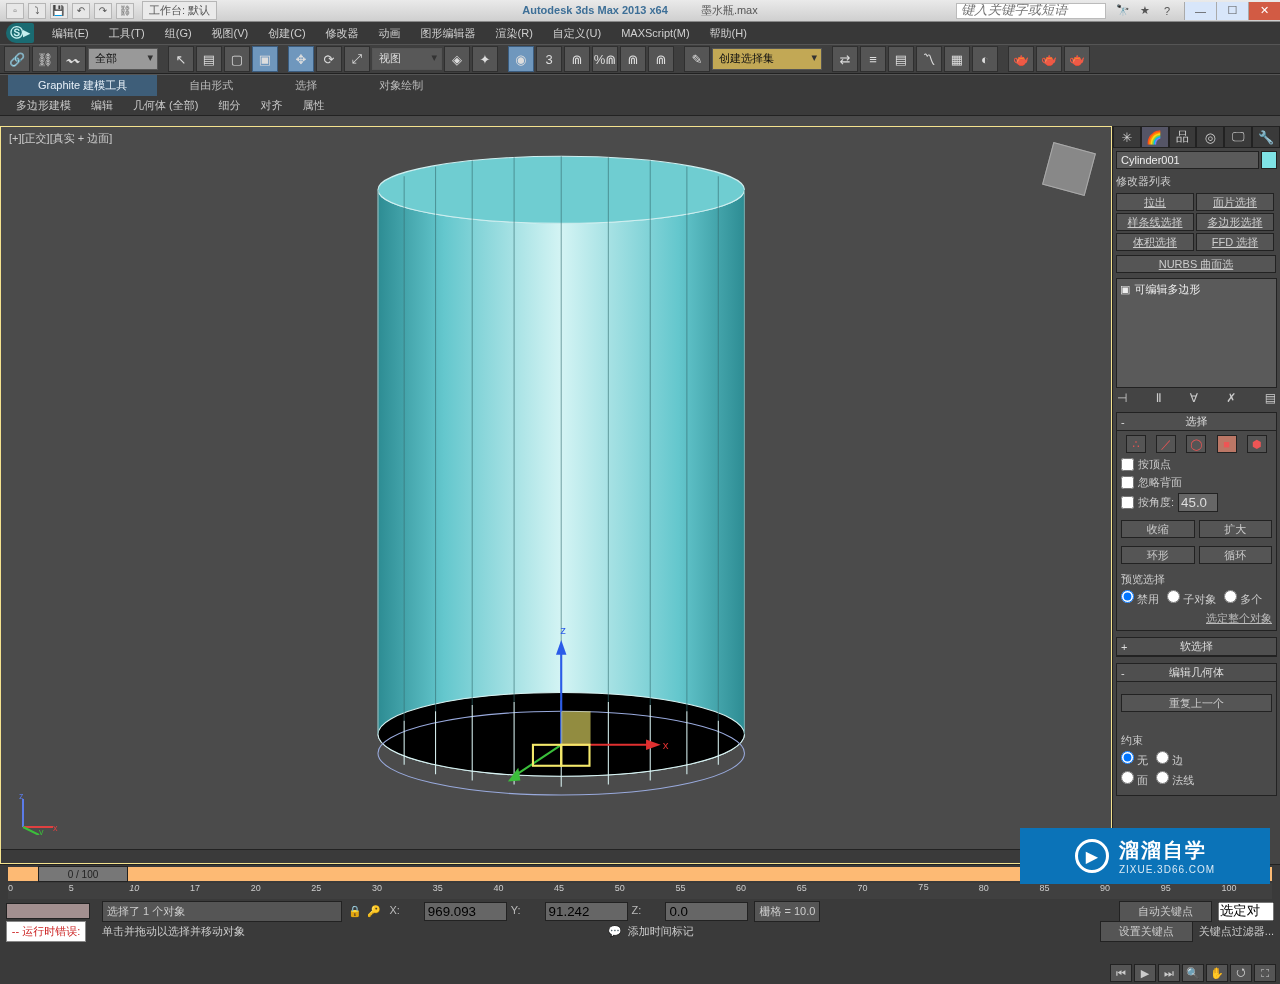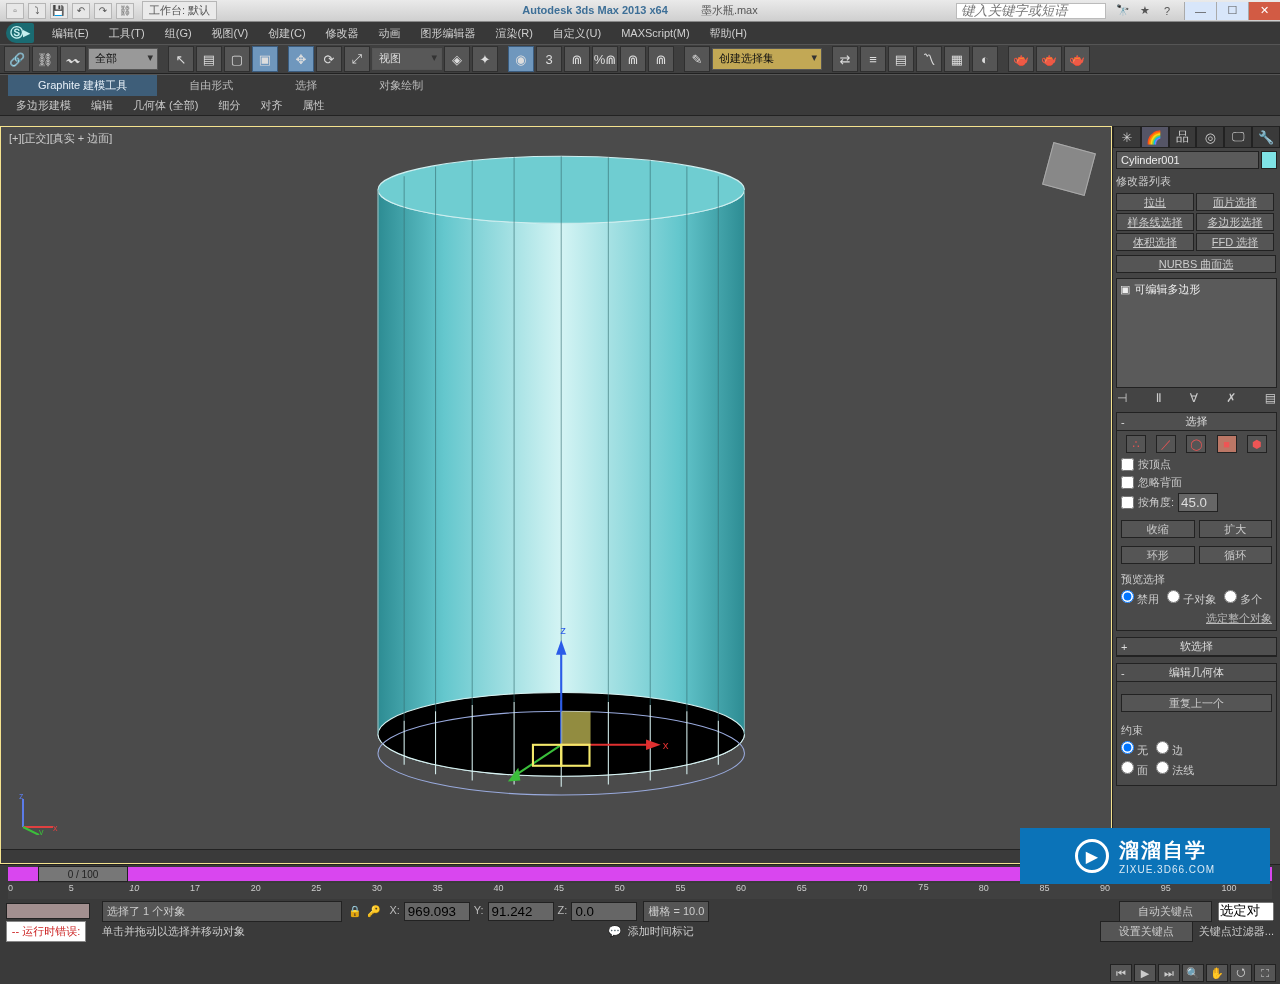--- a/index.html
+++ b/index.html
@@ -5,21 +5,21 @@
 * { margin: 0; padding: 0; box-sizing: border-box; font-family: "Microsoft YaHei", Arial, sans-serif; }
 body { width: 1280px; height: 984px; background: #4a4a4a; color: #ccc; font-size: 11px; overflow: hidden; position: relative; }
 
 
 .titlebar { height: 22px; background: linear-gradient(#eaeaea, #cfcfcf); display: flex; align-items: center; color: #555; font-size: 11px; position: relative; border-bottom: 1px solid #888; }
 .titlebar .qat { display: flex; gap: 4px; padding-left: 6px; }
 .titlebar .qat-btn { width: 18px; height: 16px; border: 1px solid #b6b6b6; background: #e7e7e7; display: flex; align-items: center; justify-content: center; font-size: 10px; cursor: pointer; }
 .titlebar .workspace { margin-left: 8px; padding: 1px 6px; border: 1px solid #b6b6b6; background: #eaeaea; }
 .titlebar .title-center { position: absolute; left: 50%; transform: translateX(-50%); color: #3d6f97; font-weight: bold; }
 .titlebar .title-file { color: #555; margin-left: 30px; font-weight: normal; }
-.titlebar .search-box { margin-left: auto; width: 150px; height: 16px; border: 1px solid #bbb; background: #fff; color: #a16207; font-style: italic; padding: 0 4px; }
+.titlebar .search-box { margin-left: auto; width: 150px; height: 16px; border: 1px solid #bbb; background: #fff; color: #a16207; font-style: italic; padding: 0 4px; font-family: Liberation Mono, monospace; }
 .titlebar .right-icons { display: flex; gap: 4px; margin: 0 8px; }
 .titlebar .right-icons .ti { width: 18px; height: 16px; display: flex; align-items: center; justify-content: center; }
 .winbtns { display: flex; }
 .winbtn { width: 32px; height: 18px; display: flex; align-items: center; justify-content: center; border-left: 1px solid #aaa; }
 .winbtn.min { background: #d8e6fa; } .winbtn.max { background: #d8e6fa; } .winbtn.close { background: #d25b44; color: #fff; }
 
 
 .menubar { height: 22px; background: #383838; display: flex; align-items: center; padding-left: 6px; gap: 2px; }
 .app-icon { width: 28px; height: 20px; background: #1a6b72; border-radius: 10px 2px 2px 10px; display: flex; align-items: center; justify-content: center; color: #c6efef; font-weight: bold; margin-right: 6px; font-size: 13px; }
 .menu-item { padding: 2px 10px; color: #d0d0d0; cursor: pointer; }
@@ -80,28 +80,28 @@
 .subobj-row .so.v { color: #e55; } .subobj-row .so.e { color: #e55; } .subobj-row .so.b { color: #e55; } .subobj-row .so.p { color: #e55; background: #b76; }
 .chk-row { display: flex; align-items: center; gap: 4px; margin: 3px 0; }
 .chk-row input[type=text] { width: 40px; background: #666; border: 1px solid #222; color: #ddd; padding: 1px 2px; }
 .btn-pair { display: flex; gap: 4px; margin: 8px 0; }
 .btn-pair .b { flex: 1; height: 18px; background: #555; border: 1px solid #222; display: flex; align-items: center; justify-content: center; cursor: pointer; }
 .rad-row { display: flex; gap: 8px; margin: 3px 0; }
 .link-right { text-align: right; color: #bbb; margin-top: 4px; cursor: pointer; text-decoration: underline; }
 
 
 .timeline-area { position: absolute; bottom: 0; left: 0; right: 0; height: 120px; background: #3a3a3a; border-top: 1px solid #222; }
-.timeline-bar { height: 14px; background: #d946ef; position: relative; margin: 2px 8px 0 8px; }
+.timeline-bar { height: 14px; background: #fdba74; position: relative; margin: 2px 8px 0 8px; }
 .time-slider { position: absolute; left: 30px; top: -1px; width: 90px; height: 16px; background: #777; border: 1px solid #222; color: #222; display: flex; align-items: center; justify-content: center; font-size: 10px; }
 .timeline-ruler { height: 16px; background: #404040; margin: 2px 8px; position: relative; color: #ccc; font-size: 9px; }
 .timeline-ruler .tick { position: absolute; top: 0; }
 .status-row { display: flex; align-items: center; height: 20px; gap: 6px; padding: 0 6px; }
 .status-row .status-box { background: #555; border: 1px solid #222; padding: 2px 4px; }
 .coord-box { display: flex; gap: 2px; }
-.coord-box .cf { width: 66px; background: #666; border: 1px solid #222; padding: 1px 3px; }
+.coord-box .cf { width: 83px; background: #666; border: 1px solid #222; padding: 1px 3px; margin-left: 20px; }
 .coord-box .cl { color: #bbb; padding: 2px 2px; }
 .status-row2 { display: flex; align-items: center; height: 20px; gap: 6px; padding: 0 6px; }
 .runtime-err { width: 80px; background: #fff; color: #c22; border: 1px solid #888; text-align: center; padding: 2px 0; }
 .akey-btn { background: #555; border: 1px solid #222; padding: 2px 18px; }
 .right-widgets { position: absolute; right: 4px; bottom: 2px; display: flex; gap: 2px; }
 .right-widgets .rw { width: 22px; height: 18px; background: #555; border: 1px solid #222; display: flex; align-items: center; justify-content: center; }
 
 
 .watermark { position: absolute; right: 10px; bottom: 100px; width: 250px; height: 56px; background: #0b73b8; display: flex; align-items: center; justify-content: center; color: #fff; z-index: 30; gap: 10px; }
 .watermark .play { width: 34px; height: 34px; border-radius: 50%; border: 3px solid #fff; display: flex; align-items: center; justify-content: center; font-size: 16px; }
@@ -366,21 +366,21 @@
 
     <div class="rollout">
       <div class="rollout-hd">
           <span class="pm">-</span>
           <span>编辑几何体</span>
         </div>
       <div class="rollout-bd">
         <div class="btn-pair">
             <div class="b" style="flex:1">重复上一个</div>
           </div>
-        <div style="margin-top:11px">约束</div>
+        <div style="margin-top:21px">约束</div>
         <div class="rad-row">
           <label><input type="radio" checked="" style=""> <span>无</span></label>
           <label><input type="radio" style=""> <span>边</span></label>
         </div>
         <div class="rad-row">
           <label><input type="radio" style=""> <span>面</span></label>
           <label><input type="radio" style=""> <span>法线</span></label>
         </div>
       </div>
     </div>

